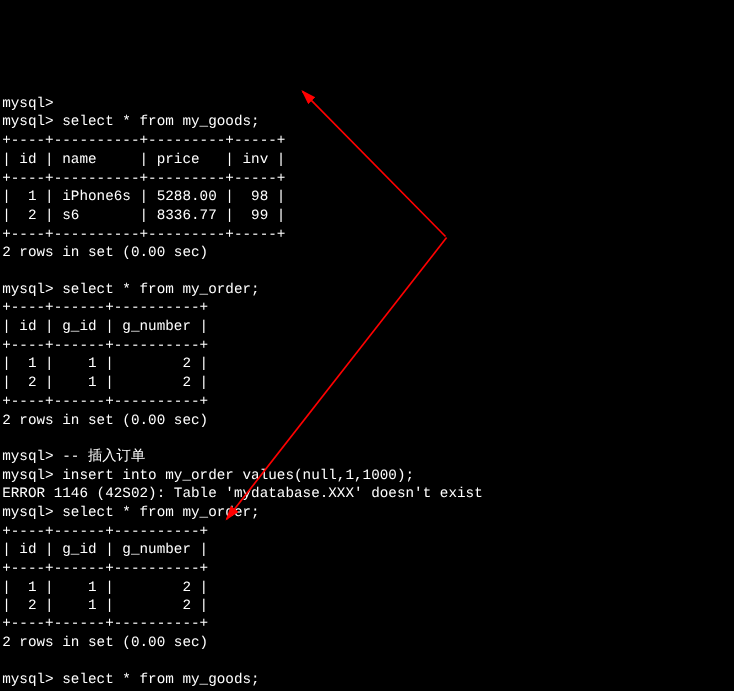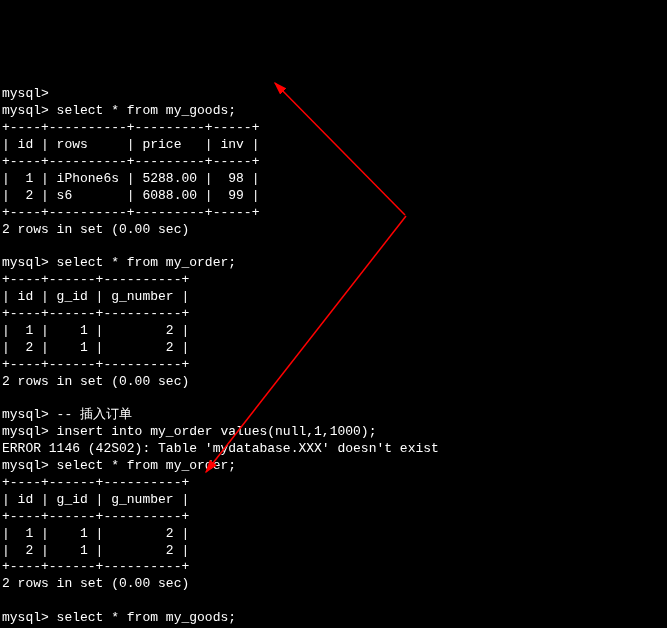--- a/index.html
+++ b/index.html
@@ -33,24 +33,24 @@
   </style>
 </head>
 <body>
 
 
 
 <div class="terminal">
 <span>mysql&gt;</span>
 <span>mysql&gt; select * from my_goods;</span>
 <span>+----+----------+---------+-----+</span>
-<span>| id | rows     | price   | inv |</span>
+<span>| id | name     | price   | inv |</span>
 <span>+----+----------+---------+-----+</span>
 <span>|  1 | iPhone6s | 5288.00 |  98 |</span>
-<span>|  2 | s6       | 6088.00 |  99 |</span>
+<span>|  2 | s6       | 8336.77 |  99 |</span>
 <span>+----+----------+---------+-----+</span>
 <span>2 rows in set (0.00 sec)</span>
 <span></span>
 <span>mysql&gt; select * from my_order;</span>
 <span>+----+------+----------+</span>
 <span>| id | g_id | g_number |</span>
 <span>+----+------+----------+</span>
 <span>|  1 |    1 |        2 |</span>
 <span>|  2 |    1 |        2 |</span>
 <span>+----+------+----------+</span>

